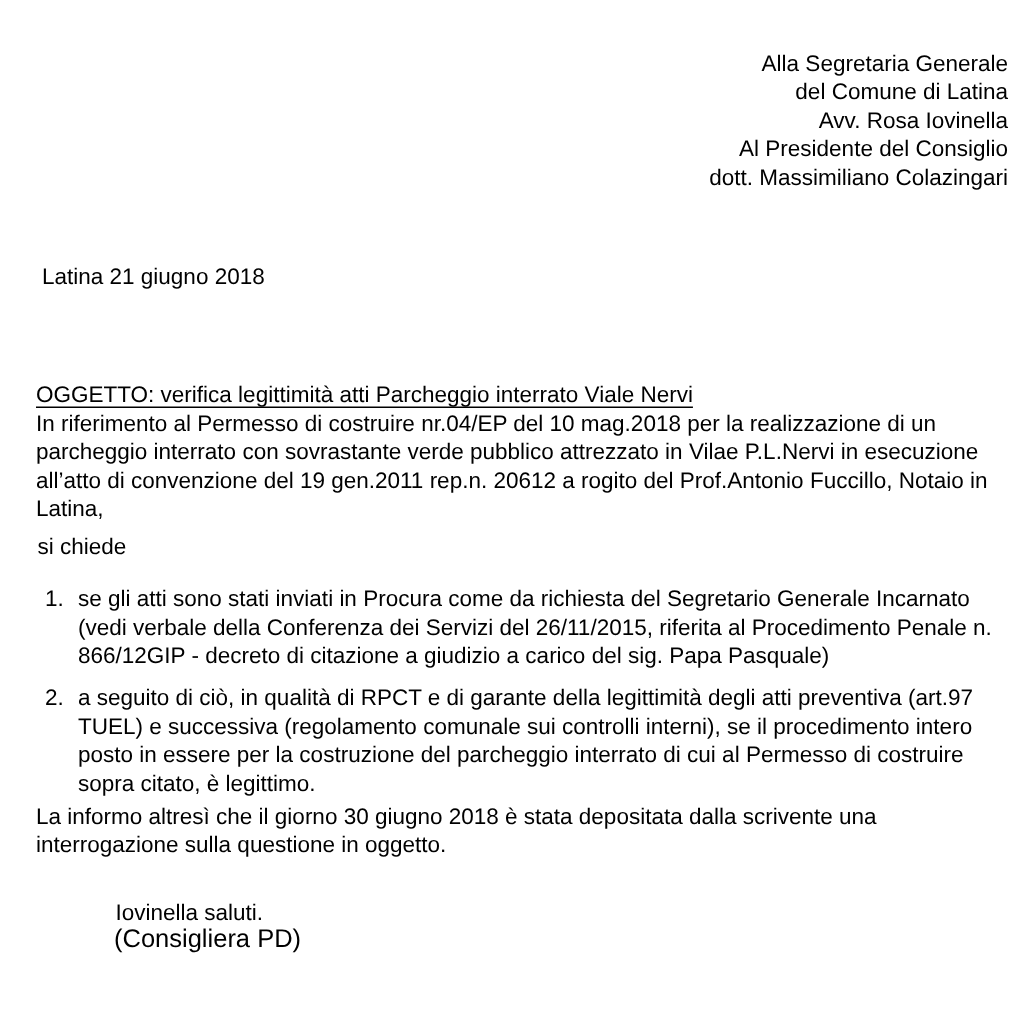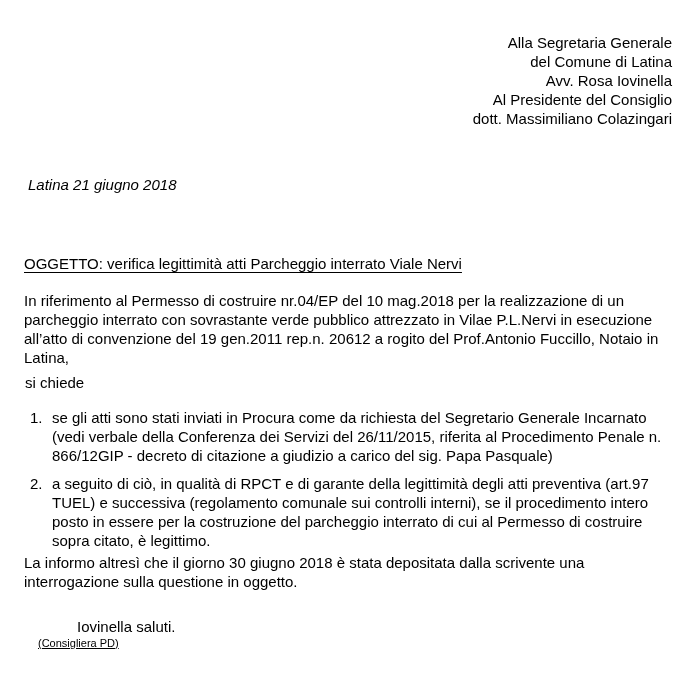--- a/index.html
+++ b/index.html
@@ -15,38 +15,38 @@
     line-height: 19px;
     overflow: hidden;
   }
   .pre { white-space: pre-line; }
   .recipients {
     padding-top: 33px;
     margin-right: 17px;
     text-align: right;
     white-space: pre-line;
   }
-  .dateline { margin: 47px 0 0 28px; font-style: italic; }
+  .dateline { margin: 47px 0 0 28px; }
   .subject {
     margin: 60px 5px 0 24px;
     text-decoration: underline;
     text-decoration-thickness: 1px;
     text-underline-offset: 3px;
   }
-  .intro { margin: 18px 4px 0 24px; }
+  .intro { margin: 0 4px 0 24px; }
   .request-intro { margin: 6px 0 0 25px; text-align: left; }
   .items { margin: 16px 4px 0 30px; }
   .item { display: flex; }
   .item + .item { margin-top: 9px; }
   .item-number { flex: 0 0 22px; }
   .item-text { white-space: pre-line; }
   .outro { margin: 3px 4px 0 24px; }
   .salutation { margin: 26px 0 0 77px; }
   .sig-name { margin: 13px 0 0 77px; }
-  .sig-title { margin: 0 0 0 38px; font-size: 11px; line-height: 15px; text-decoration: underline; }
+  .sig-title { margin: 0 0 0 76px; font-size: 17px; line-height: 15px; }
 </style>
 </head>
 <body>
 
 <div class="page">
 
   <div class="recipients">Alla Segretaria Generale
 del Comune di Latina
 Avv. Rosa Iovinella
 Al Presidente del Consiglio

